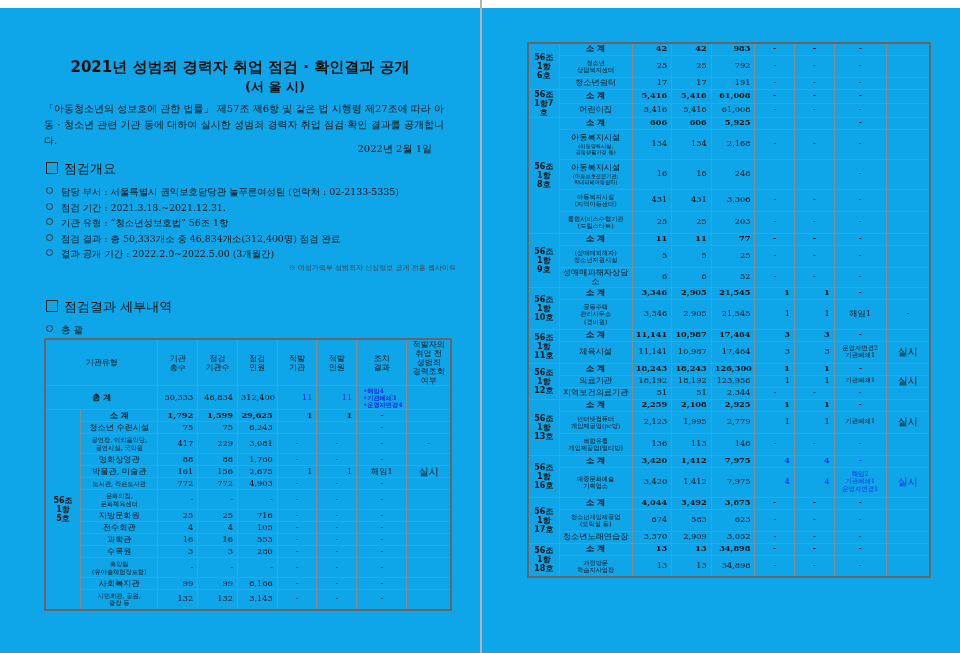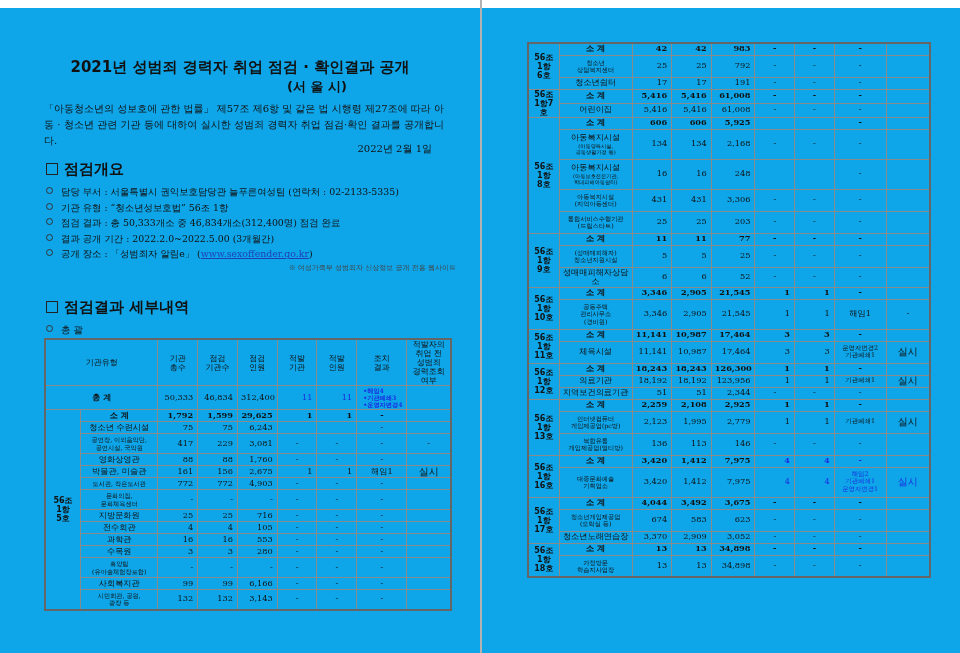--- a/index.html
+++ b/index.html
@@ -6,26 +6,26 @@
   body { width: 960px; height: 653px; position: relative; overflow: hidden;
          font-family: "DejaVu Serif", "Liberation Serif", serif; color: #111; }
   .page { position: absolute; top: 8px; height: 653px; background: #0ea5e9; }
   .page-left { left: 0; width: 480px; }
   .page-right { left: 482px; width: 478px; }
   .divider { position: absolute; left: 480px; top: 0; width: 2px; height: 653px; background: #b3b3b3; }
 
   .title { position: absolute; left: 0; width: 480px; top: 50px; text-align: center;
            font-family: "DejaVu Sans", "Liberation Sans", sans-serif; font-weight: bold; font-size: 15px; }
   .subtitle { position: absolute; left: 0; width: 550px; top: 70px; text-align: center;
-              font-family: "DejaVu Sans", "Liberation Sans", sans-serif; font-weight: bold; font-size: 13px; padding-left: 42px; }
+              font-family: "DejaVu Sans", "Liberation Sans", sans-serif; font-weight: bold; font-size: 13px; }
   .intro { position: absolute; left: 44px; width: 400px; top: 93px; font-size: 10px; line-height: 16px; text-align: justify; }
   .date { position: absolute; right: 48px; top: 134px; font-size: 10px; }
 
   .section-h { position: absolute; left: 46px; font-family: "DejaVu Sans", "Liberation Sans", sans-serif;
-               font-weight: bold; font-size: 15px; }
+               font-weight: normal; font-size: 13px; }
   .section-h .box { display: inline-block; width: 10px; height: 10px; border: 1px solid #222; margin-right: 6px; vertical-align: -1px; }
 
   .overview { position: absolute; left: 46px; top: 176px; width: 410px; font-size: 9.4px; line-height: 15.6px; }
   .overview .row { white-space: nowrap; }
   .overview .bullet { display: inline-block; width: 5px; height: 5px; border: 1px solid #333; border-radius: 50%; margin-right: 8px; vertical-align: 1px; }
   .overview a { color: #1f3fb8; text-decoration: underline; }
   .note { font-size: 7px; color: #444; padding-left: 12px; line-height: 12px; text-align: right; }
 
   .sub-h { position: absolute; left: 46px; top: 316px; font-size: 9.5px; }
   .sub-h .bullet { display: inline-block; width: 5px; height: 5px; border: 1px solid #333; border-radius: 50%; margin-right: 8px; vertical-align: 1px; }
@@ -57,24 +57,24 @@
   <div class="subtitle">(서 울 시)</div>
   <div class="intro">「아동청소년의 성보호에 관한 법률」 제57조 제6항 및 같은 법 시행령 제27조에 따라 아동 · 청소년 관련 기관 등에 대하여 실시한 성범죄 경력자 취업 점검·확인 결과를 공개합니다.</div>
   <div class="date">2022년 2월 1일</div>
 
   <div class="section-h" style="top:152px">
     <span class="box"></span><span>점검개요</span>
   </div>
 
   <div class="overview" id="overview-list">
       <div class="row"><span class="bullet"></span><span>담당 부서 : </span><span>서울특별시 권익보호담당관 늘푸른여성팀 (연락처 : 02-2133-5335)</span></div>
+      <div class="row"><span class="bullet"></span><span>점검 기간 : </span><span>2021.3.18.~2021.12.31.</span></div>
       <div class="row"><span class="bullet"></span><span>기관 유형 : </span><span>“청소년성보호법” 56조 1항</span></div>
       <div class="row"><span class="bullet"></span><span>점검 결과 : </span><span>총 50,333개소 중 46,834개소(312,400명) 점검 완료</span></div>
       <div class="row"><span class="bullet"></span><span>결과 공개 기간 : </span><span>2022.2.0~2022.5.00 (3개월간)</span></div>
-      <div class="row"><span class="bullet"></span><span>공개 장소 : </span><span>「성범죄자 알림e」</span> (<a>www.sexoffender.go.kr</a>)</div>
       <div class="note">※ 여성가족부 성범죄자 신상정보 공개 전용 웹사이트</div>
     </div>
 
   <div class="section-h" style="top:290px">
     <span class="box"></span><span>점검결과 세부내역</span>
   </div>
   <div class="sub-h">
     <span class="bullet"></span><span>총 괄</span>
   </div>
 

